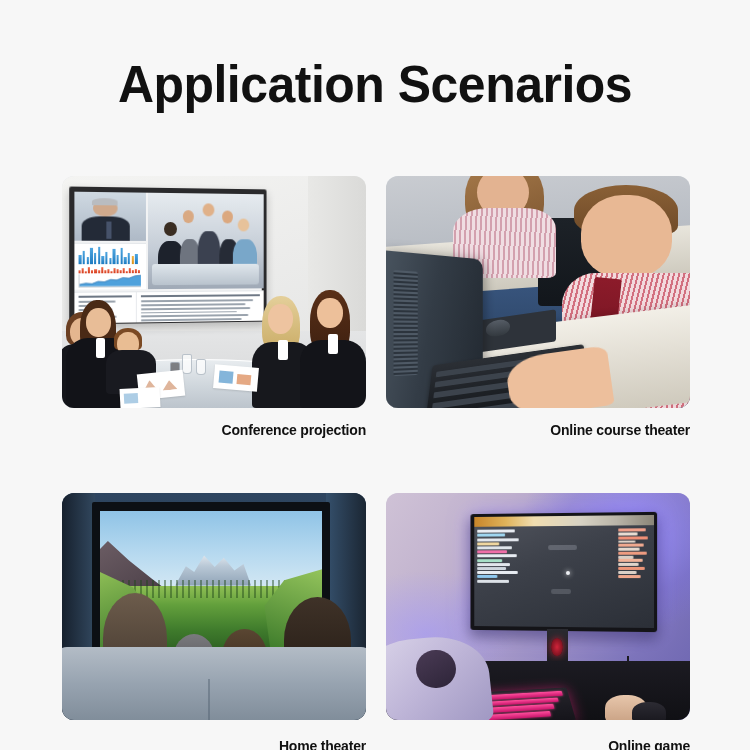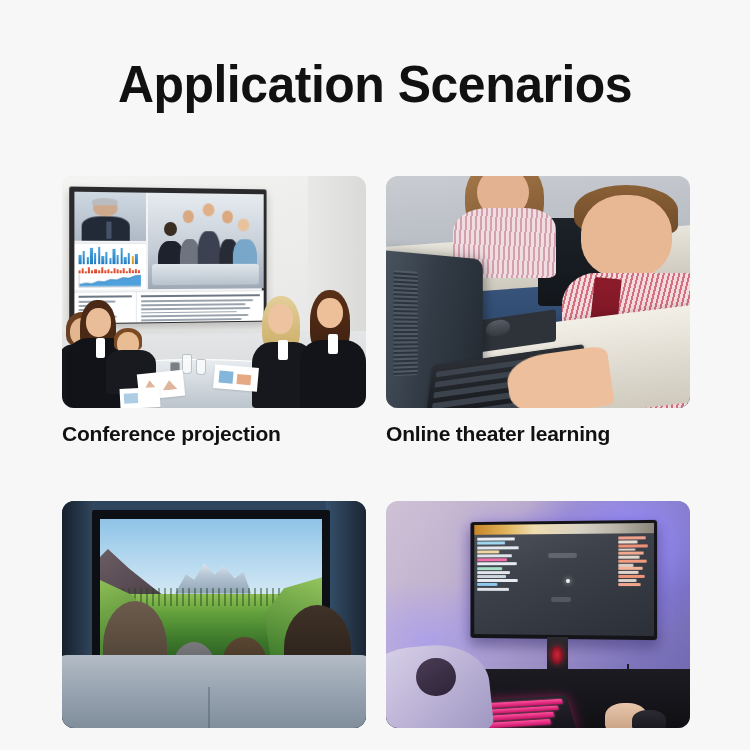--- a/index.html
+++ b/index.html
@@ -54,22 +54,22 @@
     width: 304px;
     height: 232px;
     border-radius: 12px;
     overflow: hidden;
     background: #dfe3e8;
   }
   .cell.row2 .card { height: 227px; }
 
   .caption {
     margin-top: 14px;
-    text-align: left;
-    font-size: 21px;
+    text-align: right;
+    font-size: 14px;
     font-weight: 700;
     color: #111111;
     letter-spacing: -0.2px;
   }
   .cell.row2 .caption { margin-top: 18px; }
 
   .scene { position: absolute; inset: 0; }
 
   
   .c1-bg {
@@ -635,21 +635,21 @@
             <i style="left:3%;top:14%;width:92%"></i>
             <i style="left:3%;top:32%;width:88%"></i>
             <i style="left:3%;top:50%;width:84%"></i>
             <i style="left:3%;top:68%;width:80%"></i>
             <i style="left:22%;top:86%;width:44%"></i>
           </div>
 
           <div class="c2-boy-arm"></div>
         </div>
       </div>
-      <div class="caption">Online theater learning</div>
+      <div class="caption">Online course theater</div>
     </div>
 
     <div class="cell row2">
       <div class="card">
         <div class="scene">
           <div class="c3-bg"></div>
           <div class="c3-wall-l"></div>
           <div class="c3-wall-r"></div>
 
           <div class="c3-bezel">

